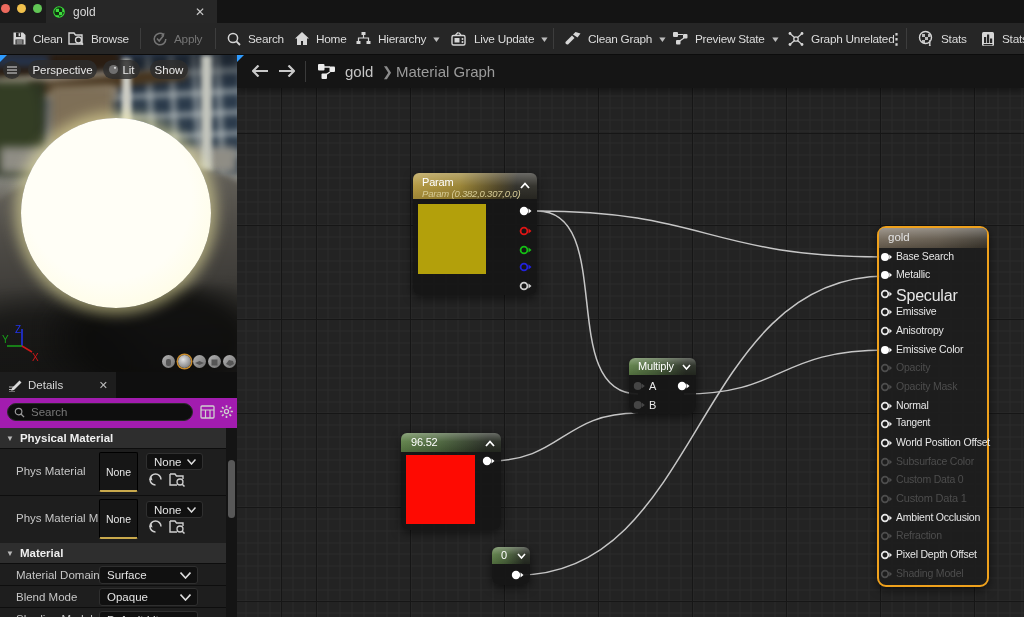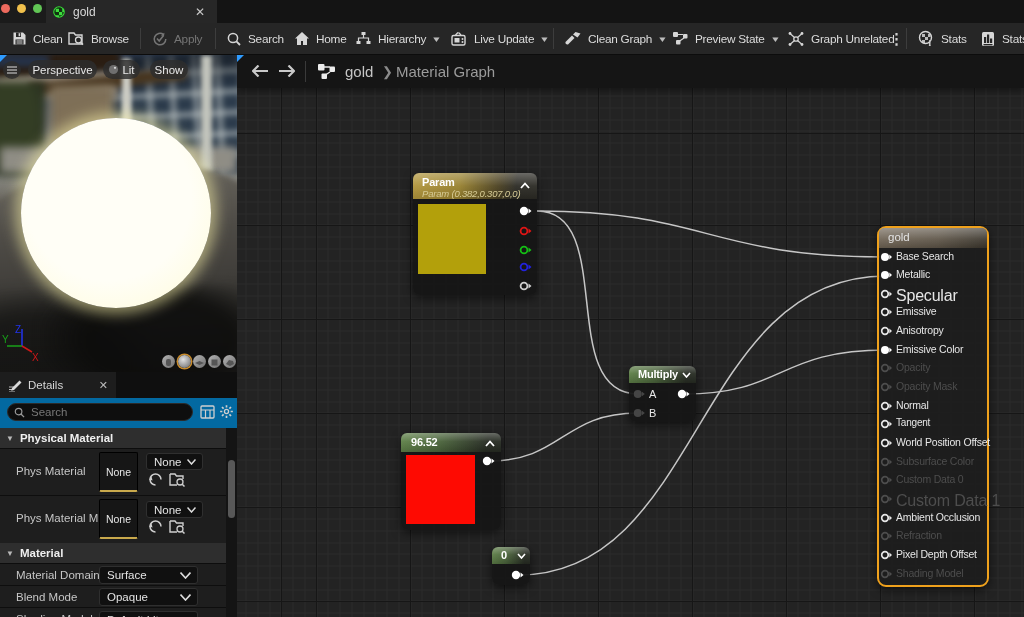--- a/index.html
+++ b/index.html
@@ -18,21 +18,21 @@
 #toolbar .sep{position:absolute;top:5px;width:1px;height:21px;background:#3d3d3d}
 #toolbar svg{flex:none}
 #toolbar .chev{font-size:9px;color:#bbb;margin-left:2px;transform:scaleX(1.4)}
 .gray{color:#757575}
 
 #viewport{left:0;top:55px;width:237px;height:317px;overflow:hidden;background:#20242a}
 #vp-photo{left:0;top:0;width:237px;height:317px}
 .pill{position:absolute;background:rgba(45,45,45,.82);border-radius:10px;color:#e8e8e8;font-size:11.5px;display:flex;align-items:center;justify-content:center}
 .shapebtn{position:absolute;width:13px;height:13px;border-radius:50%;background:linear-gradient(135deg,#b5b5b5,#6f6f6f);top:300px}
 
-#details{left:0;top:372px;width:237px;height:245px;background:#0369a1;color:#cfcfcf;font-size:11.5px}
+#details{left:0;top:372px;width:237px;height:245px;background:#a21caf;color:#cfcfcf;font-size:11.5px}
 .dtabs{left:0;top:0;width:237px;height:26px;background:#0f0f0f;display:flex}
 .dtab{display:flex;align-items:center;gap:6px;padding:0 8px;height:26px;color:#d6d6d6}
 .dtab.active{background:#1d1d1d}
 .cat{position:absolute;left:0;width:226px;height:21px;background:#2e2e2e;display:flex;align-items:center;color:#efefef;font-weight:bold;font-size:11.5px;border-bottom:1px solid #0d0d0d}
 .cat .tri{margin:0 6px 0 6px;font-size:8px;color:#b8b8b8}
 .row-line{position:absolute;left:0;width:226px;height:1px;background:#0e0e0e}
 .lbl{position:absolute;color:#c6c6c6;font-size:11.5px}
 .ddrop{position:absolute;background:#101010;border:1px solid #2f2f2f;border-radius:3px;color:#e3e3e3;font-size:11.5px;display:flex;align-items:center}
 .ddrop .dtx{margin-left:7px;flex:1}
 .ddrop .dch{margin-right:6px}
@@ -47,21 +47,21 @@
  repeating-linear-gradient(0deg,#161616 0 1px,transparent 1px 94px),
  repeating-linear-gradient(90deg,#2b2b2b 0 1px,transparent 1px 11.75px),
  repeating-linear-gradient(0deg,#2b2b2b 0 1px,transparent 1px 11.75px);
 background-position:79px 79px,79px 79px,8.5px 8.5px,8.5px 8.5px}
 #crumb{left:0;top:0;width:787px;height:33px;background:#151515;box-shadow:0 3px 7px rgba(0,0,0,.4);color:#9b9b9b;font-size:15px}
 
 .node{position:absolute;border-radius:7px;background:rgba(22,22,22,.95);box-shadow:0 3px 10px rgba(0,0,0,.55)}
 .nhead{position:absolute;left:0;top:0;right:0;border-radius:6px 6px 0 0;overflow:hidden}
 .ghead{background:linear-gradient(180deg,rgba(255,255,255,.30),rgba(255,255,255,.05) 45%,rgba(0,0,0,.12)),linear-gradient(100deg,#5e8047 0%,#49623a 40%,#262b22 85%)}
 .goldhead{background:linear-gradient(180deg,rgba(255,255,255,.30),rgba(255,255,255,.05) 50%,rgba(0,0,0,.1)),linear-gradient(100deg,#b2963c 0%,#97802e 38%,#4a4020 68%,#2b2a24 82%)}
-.ntitle{color:#fff;font-weight:bold;font-size:11px;letter-spacing:-0.2px}
+.ntitle{color:#fff;font-weight:normal;font-size:11px;letter-spacing:-0.2px}
 .pin{position:absolute}
 </style></head>
 <body>
 
 <div class="abs" id="titlebar"></div>
 <div class="abs" id="tl-zone"></div>
 <div class="abs light" style="left:1px;background:#ed6a5e"></div>
 <div class="abs light" style="left:17px;background:#f0c04c"></div>
 <div class="abs light" style="left:33px;background:#61c555"></div>
 <div class="abs" id="tab">
@@ -412,21 +412,21 @@
       <svg class="pin" style="left:106px;top:89px" width="14" height="10" viewBox="0 0 14 10">
           <circle cx="5" cy="5" r="3.4" fill="none" stroke="#2222dd" stroke-width="1.8"></circle>
           <path d="M9.5 2.5 12.5 5 9.5 7.5z" fill="#2222dd"></path>
         </svg>
       <svg class="pin" style="left:106px;top:108px" width="14" height="10" viewBox="0 0 14 10">
           <circle cx="5" cy="5" r="3.4" fill="none" stroke="#cfcfcf" stroke-width="1.8"></circle>
           <path d="M9.5 2.5 12.5 5 9.5 7.5z" fill="#cfcfcf"></path>
         </svg>
     </div>
 
-    <div class="node" style="left:392px;top:311px;width:67px;height:56px">
+    <div class="node" style="left:392px;top:303px;width:67px;height:56px">
       <div class="nhead ghead" style="height:17px">
         <div class="ntitle" style="position:absolute;left:9px;top:2px;font-size:11px">Multiply</div>
         <svg style="position:absolute;right:5px;top:6px" width="9" height="6" viewBox="0 0 9 6">
             <path d="M1 1 4.5 5 8 1" fill="none" stroke="#fff" stroke-width="1.6"></path>
           </svg>
       </div>
       <svg class="pin" style="left:4px;top:23px" width="13" height="10" viewBox="0 0 13 10">
           <circle cx="4.8" cy="5" r="4" fill="#454545"></circle>
           <path d="M9 2.8 11.8 5 9 7.2z" fill="#454545"></path>
         </svg>
@@ -536,21 +536,21 @@
           <span style="position:absolute;left:17px;top:226.7px;color:#4d4d4d;font-size:10.5px;letter-spacing:-0.2px;white-space:nowrap">Subsurface Color</span>
       <svg class="pin" style="left:1px;top:247.3px" width="14" height="10" viewBox="0 0 14 10">
             <circle cx="5" cy="5" r="3.3" fill="none" stroke="#4d4d4d" stroke-width="1.7"></circle>
             <path d="M9.3 2.6 12 5 9.3 7.4z" fill="#4d4d4d"></path>
           </svg>
           <span style="position:absolute;left:17px;top:245.3px;color:#4d4d4d;font-size:10.5px;letter-spacing:-0.2px;white-space:nowrap">Custom Data 0</span>
       <svg class="pin" style="left:1px;top:266.0px" width="14" height="10" viewBox="0 0 14 10">
             <circle cx="5" cy="5" r="3.3" fill="none" stroke="#4d4d4d" stroke-width="1.7"></circle>
             <path d="M9.3 2.6 12 5 9.3 7.4z" fill="#4d4d4d"></path>
           </svg>
-          <span style="position:absolute;left:17px;top:264.0px;color:#4d4d4d;font-size:16px;letter-spacing:-0.2px;white-space:nowrap">Custom Data 1</span>
+          <span style="position:absolute;left:17px;top:264.0px;color:#4d4d4d;font-size:11px;letter-spacing:-0.2px;white-space:nowrap">Custom Data 1</span>
       <svg class="pin" style="left:1px;top:284.6px" width="14" height="10" viewBox="0 0 14 10">
             <circle cx="5" cy="5" r="3.3" fill="none" stroke="#e6e6e6" stroke-width="1.7"></circle>
             <path d="M9.3 2.6 12 5 9.3 7.4z" fill="#e6e6e6"></path>
           </svg>
           <span style="position:absolute;left:17px;top:282.6px;color:#e6e6e6;font-size:10.5px;letter-spacing:-0.2px;white-space:nowrap">Ambient Occlusion</span>
       <svg class="pin" style="left:1px;top:303.2px" width="14" height="10" viewBox="0 0 14 10">
             <circle cx="5" cy="5" r="3.3" fill="none" stroke="#4d4d4d" stroke-width="1.7"></circle>
             <path d="M9.3 2.6 12 5 9.3 7.4z" fill="#4d4d4d"></path>
           </svg>
           <span style="position:absolute;left:17px;top:301.2px;color:#4d4d4d;font-size:10.5px;letter-spacing:-0.2px;white-space:nowrap">Refraction</span>

